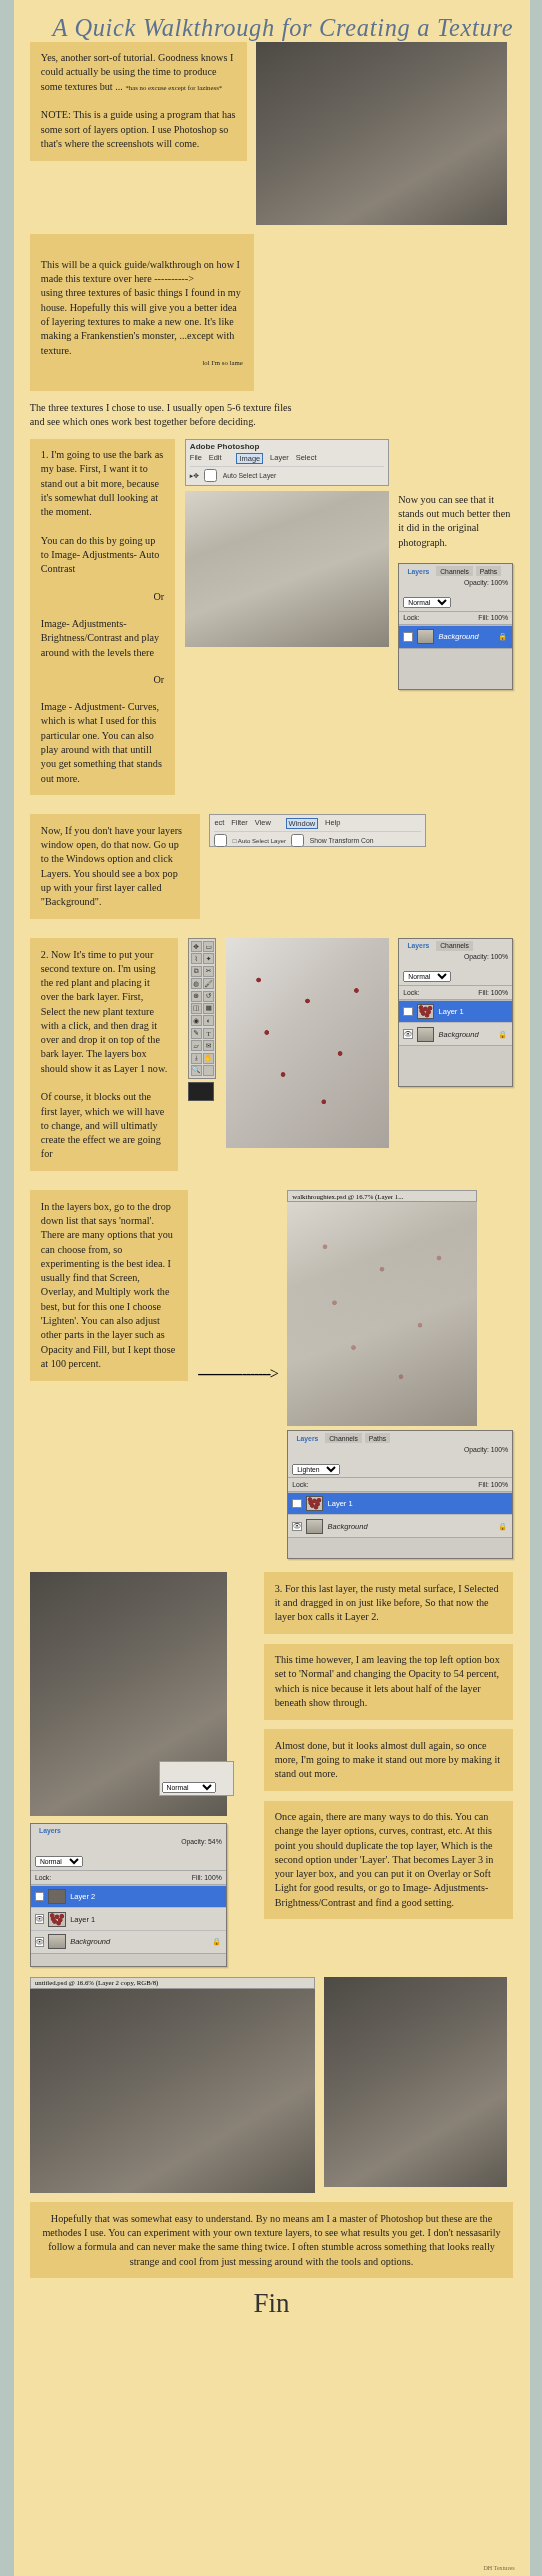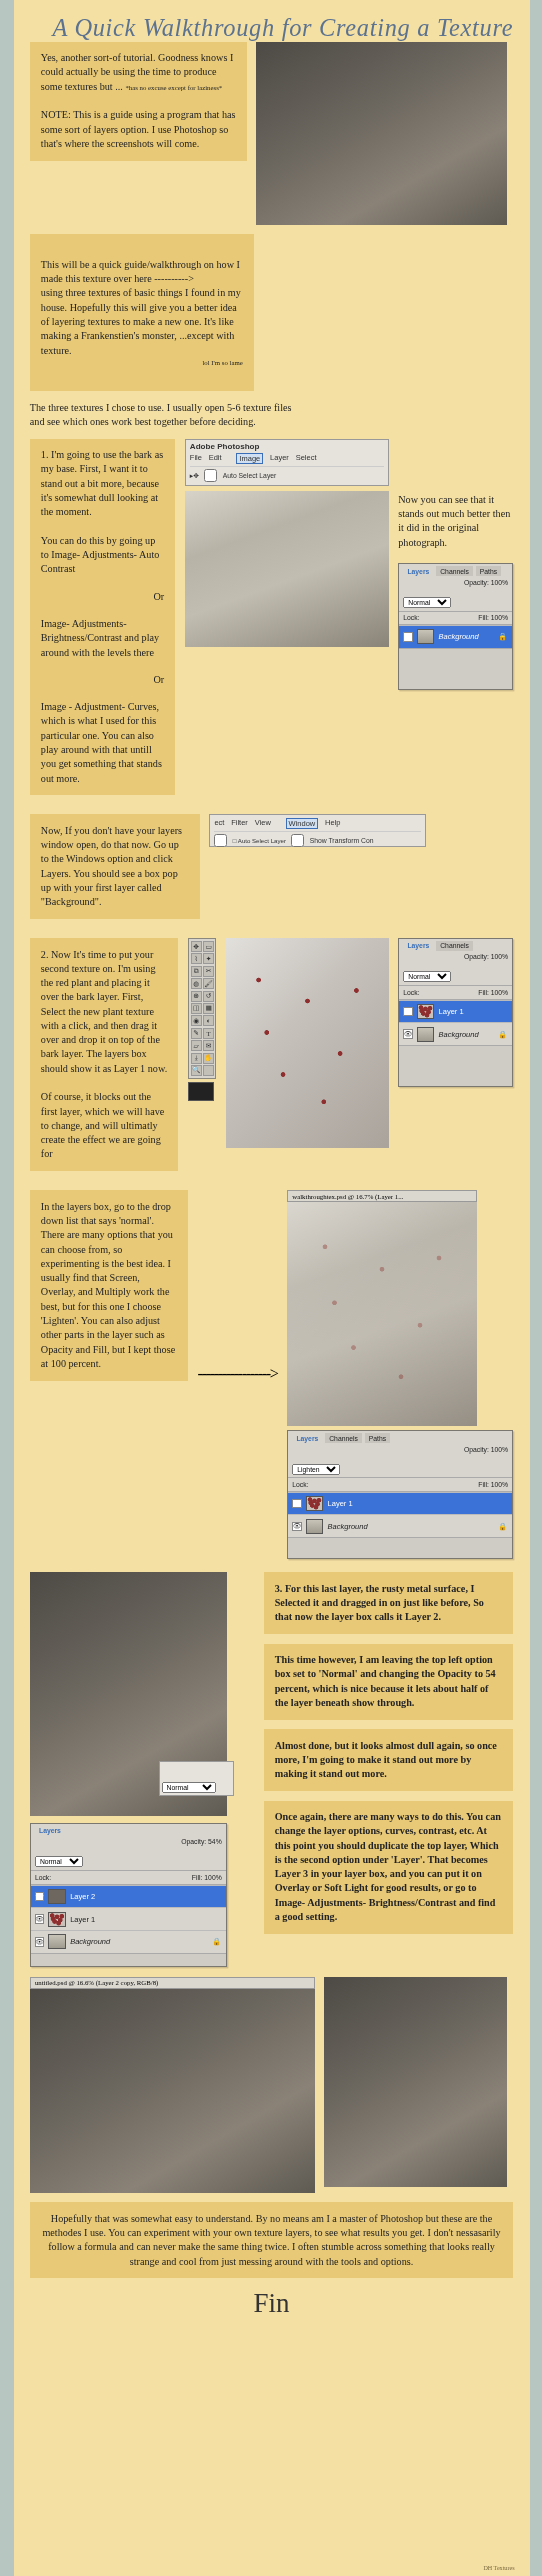--- a/index.html
+++ b/index.html
@@ -94,21 +94,21 @@
   .layers-panel .eye { width:9.5px; height:9.5px; border:0.7px solid #888; background:#fff; display:inline-flex; align-items:center; justify-content:center; font-size:6.8px;}
   .layers-panel .thumb { width:17.6px; height:15px; background:#999; border:0.7px solid #555;}
   .layers-panel .thumb.bark { background: linear-gradient(#c9c4b8,#a09b8f);}
   .layers-panel .thumb.plant { background: #c8c2bb;}
   .layers-panel .thumb.rust { background:#6d675f;}
   .layers-panel .italic { font-style: italic; }
   .layers-panel .tail { height:41px; background:#cfccc5; border-top:0.7px solid #aaa;}
   .tools-box { background:#d7d4cd; border:0.7px solid #8a877f; width:28.5px; padding:2px; display:grid; grid-template-columns:1fr 1fr; gap:1.4px;}
   .tools-box span { width:11px; height:11px; background:#c3c0b8; border:0.7px solid #999; font-size:6.8px; display:flex; align-items:center; justify-content:center; color:#333;}
   .arrow { font-size:16.3px; letter-spacing:-1.4px; }
-  .right-text { width:183px; font-family:Georgia; font-size:10.2px; line-height:1.4;font-weight:bold;}
+  .right-text { width:183px; font-family:Georgia; font-size:10.2px; line-height:1.4;}
   .sig { font-family: 'Brush Script MT', cursive; font-size:27px; text-align:center; color:#333; margin-top:4.1px;}
   .tiny-right { position:absolute; bottom:5.4px; right:15px; font-size:6.1px; color:#7a6a40;}
   .step3-img-stack {}
   .step3-img-stack .imgbox { margin-bottom:6.8px; }
   .part-head { background:#dbd8d0; font-size:6.8px; padding:1.4px 4.1px; border:0.7px solid #999;}
   select.blend { font-size:6.8px; width:54px;margin-top:18px;}
 </style>
 </head>
 <body>
 

